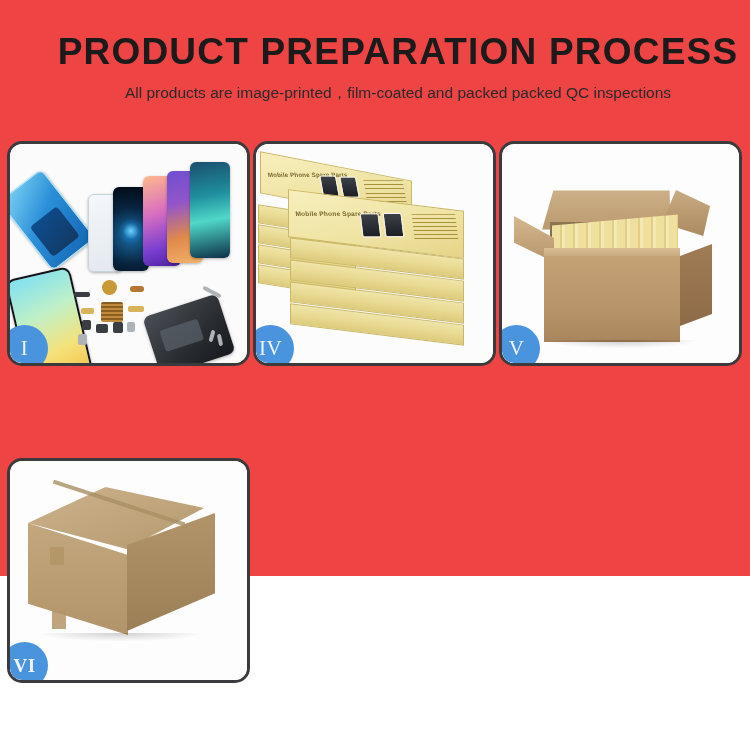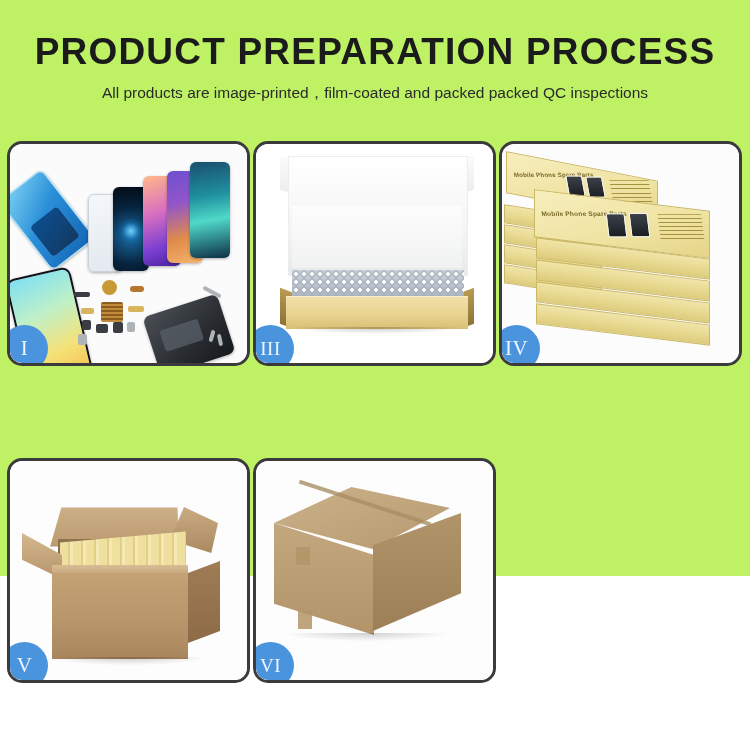--- a/index.html
+++ b/index.html
@@ -12,22 +12,23 @@
     width: 750px;
     height: 750px;
     overflow: hidden;
     font-family: "Liberation Sans", sans-serif;
     position: relative;
   }
   .page {
     width: 750px;
     height: 576px;
     position: relative;
-    background: #bef264;
+    background: #ef4444;
     box-sizing: border-box;
+    padding-left: 23px;
   }
 
   
   .header {
     width: 750px;
     padding-top: 30px;
     text-align: center;
   }
   .title {
     font-family: "Liberation Sans", sans-serif;
@@ -320,21 +321,21 @@
     position: absolute; left: 160px; top: 46px; width: 48px; height: 46px;
     background: linear-gradient(180deg,#c9ab82,#ab8a60);
     clip-path: polygon(14px 0, 100% 16px, 86% 100%, 0 72%);
   }
   .c5-shadow {
     position:absolute; left:44px; top:196px; width:150px; height:8px;
     background: radial-gradient(ellipse at 50% 0%, rgba(0,0,0,.2), transparent 74%);
   }
 
   
-  .p6 { background: #fdfdfd; }
+  .p6 { background: #fdfdfd; font-weight: bold; }
   .c6-top {
     position: absolute; left: 18px; top: 26px; width: 176px; height: 62px;
     background: linear-gradient(160deg,#cbb18a 0%, #c0a57c 55%, #b59a70 100%);
     clip-path: polygon(44% 0, 100% 34%, 56% 100%, 0 58%);
   }
   .c6-seam {
     position: absolute; left: 40px; top: 40px; width: 138px; height: 4px;
     background: #a98e64; transform: rotate(18deg); opacity: .8;
   }
   .c6-left {
@@ -392,34 +393,20 @@
         <div class="chip silver" style="left:68px;top:190px;width:9px;height:11px;"></div>
         <div class="chip silver" style="left:200px;top:186px;width:4px;height:12px;transform:rotate(16deg);"></div>
         <div class="chip silver" style="left:208px;top:190px;width:4px;height:12px;transform:rotate(-12deg);"></div>
         <div class="chip silver" style="left:192px;top:146px;width:20px;height:4px;transform:rotate(28deg);"></div>
 
         <div class="badge b1">I</div>
       </div>
     </div>
 
 
-    <div class="card">
-      <div class="card-inner p3">
-        <div class="m3-lid-l"></div>
-        <div class="m3-lid-r"></div>
-        <div class="m3-lid"></div>
-        <div class="m3-foam"></div>
-        <div class="m3-left-tab"></div>
-        <div class="m3-right-tab"></div>
-        <div class="m3-bubbles"></div>
-        <div class="m3-front"></div>
-        <div class="m3-shadow"></div>
-        <div class="badge b3">III</div>
-      </div>
-    </div>
 
     <div class="card">
       <div class="card-inner p4">
         <div class="stack">
 
           <div class="sbox" style="left:2px;top:68px;width:96px;height:17px;transform:skewY(9deg);"></div>
           <div class="sbox" style="left:2px;top:88px;width:96px;height:17px;transform:skewY(9deg);"></div>
           <div class="sbox" style="left:2px;top:108px;width:96px;height:17px;transform:skewY(9deg);"></div>
           <div class="sbox" style="left:2px;top:128px;width:96px;height:17px;transform:skewY(9deg);"></div>
 

